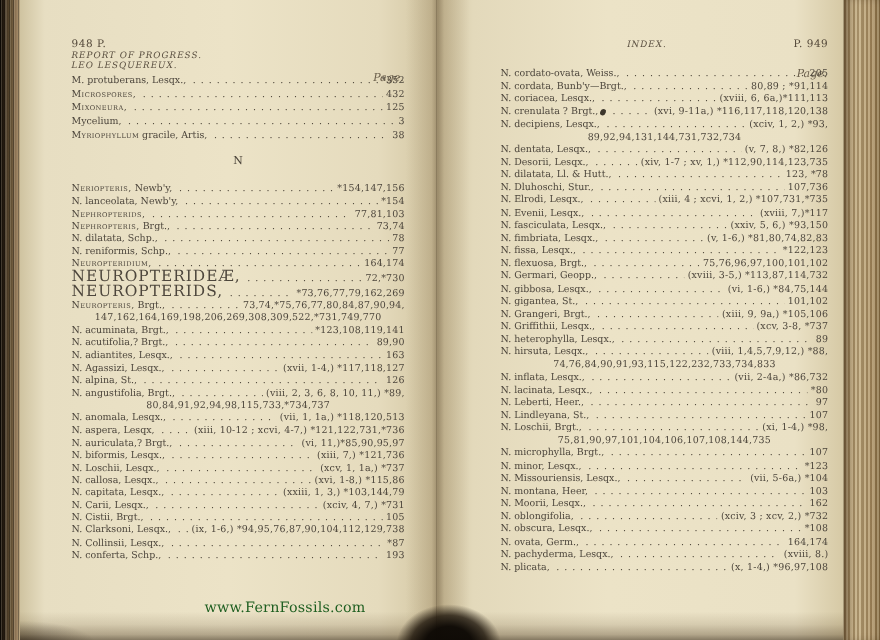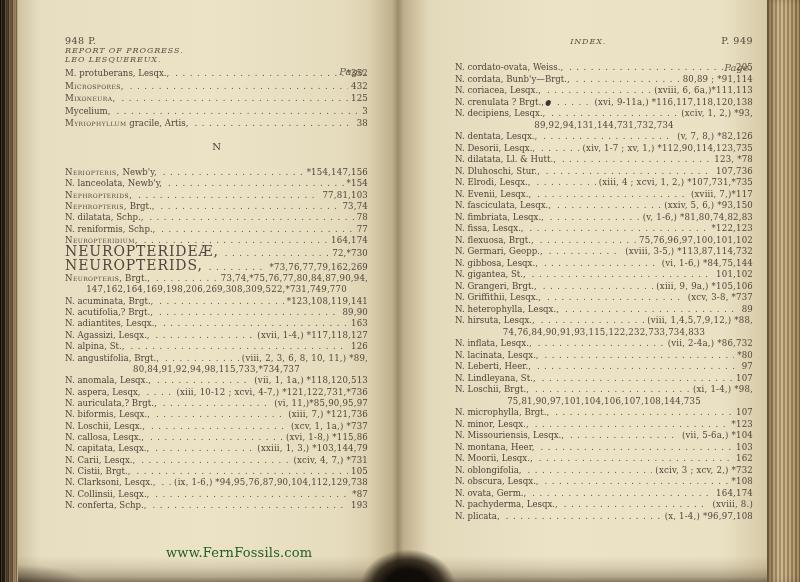--- a/index.html
+++ b/index.html
@@ -55,21 +55,21 @@
   .lead{flex:1 1 auto;min-width:0;overflow:hidden;white-space:nowrap;letter-spacing:4.5px;margin:0 3px 0 6px;color:#564e41;}
   .val{flex:0 0 auto;text-align:right;letter-spacing:.2px;}
   .wrap{text-align:center;letter-spacing:.2px;}
   .sc{font-variant:small-caps;letter-spacing:.4px;}
   .lg{font-size:14px;letter-spacing:.9px;}
   .ink{display:inline-block;width:5px;height:6px;margin-left:2px;background:#3c362c;border-radius:60% 40% 55% 45%;transform:rotate(18deg) translateY(1px);}
 
   .sec-letter{position:absolute;top:141px;left:47px;width:303px;text-align:center;font-size:10px;color:#4d463c;}
 
   .watermark{position:absolute;font-size:13px;letter-spacing:.2px;color:#1e5e20;}
-  .wm-left{top:545px;left:148px;}
+  .wm-left{top:545px;left:168px;}
 </style>
 </head>
 <body>
 
 <div class="scene">
 
   <div class="page page-left">
     <div class="pg-header">
       <span class="pgnum">948 P.</span>
       <span class="runhead">REPORT OF PROGRESS.</span>

